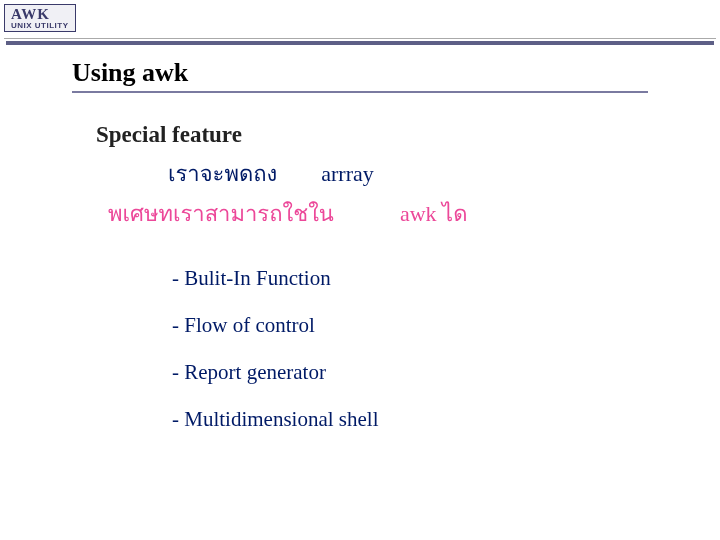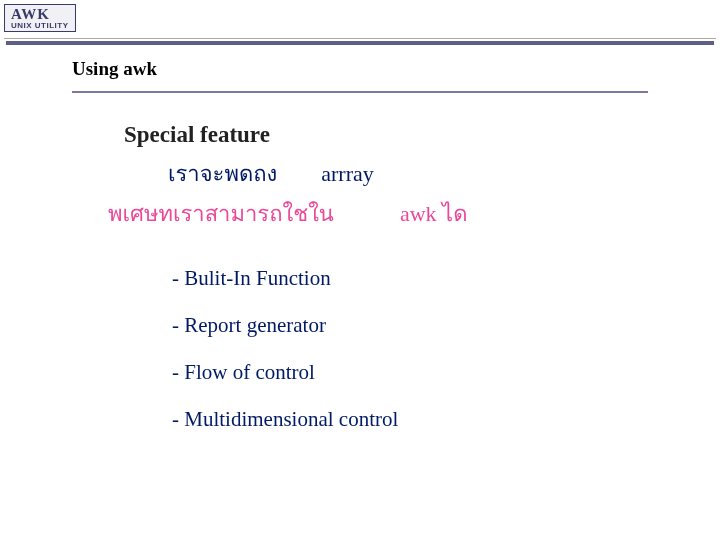--- a/index.html
+++ b/index.html
@@ -55,36 +55,36 @@
     top: 41px;
     left: 6px;
     width: 708px;
     height: 4px;
     background: #5d5f86;
   }
   .section-title {
     position: absolute;
     top: 58px;
     left: 72px;
-    font-size: 19px;
+    font-size: 26px;
     font-weight: bold;
     color: #000;
   }
   .section-underline {
     position: absolute;
     top: 91px;
     left: 72px;
     width: 576px;
     height: 2px;
     background: #7a7aa0;
   }
   .sub-heading {
     position: absolute;
     top: 122px;
-    left: 124px;
+    left: 96px;
     font-size: 23px;
     font-weight: bold;
     color: #222;
   }
   .line1 {
     position: absolute;
     top: 156px;
     left: 168px;
     font-size: 22px;
     color: #001a66;
@@ -126,16 +126,16 @@
 <div class="section-underline"></div>
 
 <div class="sub-heading">Special feature</div>
 
 <div class="line1"><span>เราจะพดถง</span>        <span>arrray</span></div>
 
 <div class="line2"><span>พเศษทเราสามารถใชใน</span>            <span>awk ได</span></div>
 
 <div class="list">
   <div class="list-item">- Bulit-In Function</div>
+  <div class="list-item">- Flow of control</div>
   <div class="list-item">- Report generator</div>
-  <div class="list-item">- Flow of control</div>
-  <div class="list-item">- Multidimensional control</div>
+  <div class="list-item">- Multidimensional shell</div>
 </div>
 
 </body></html>

